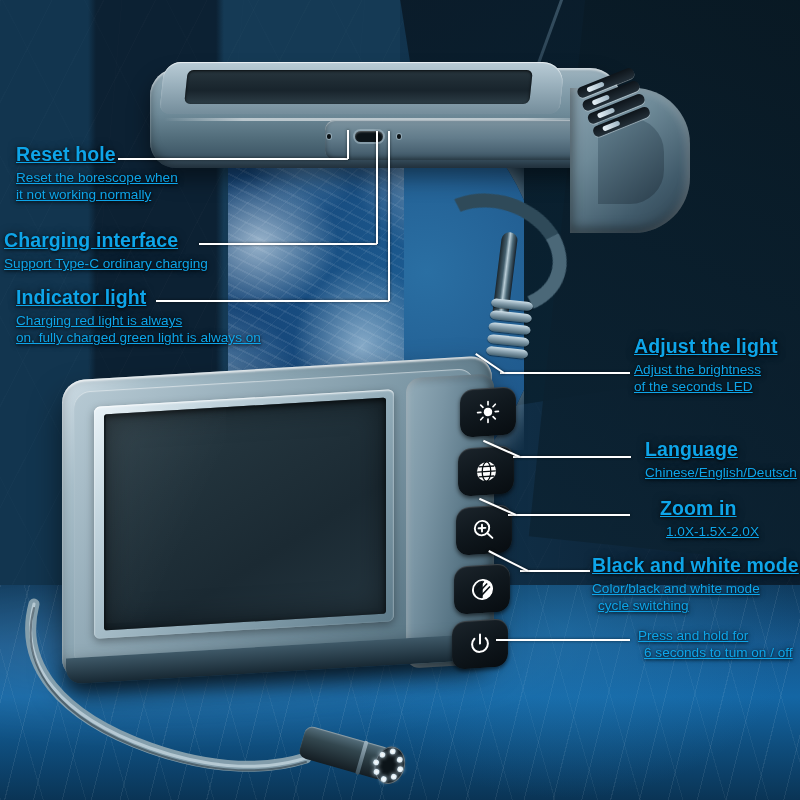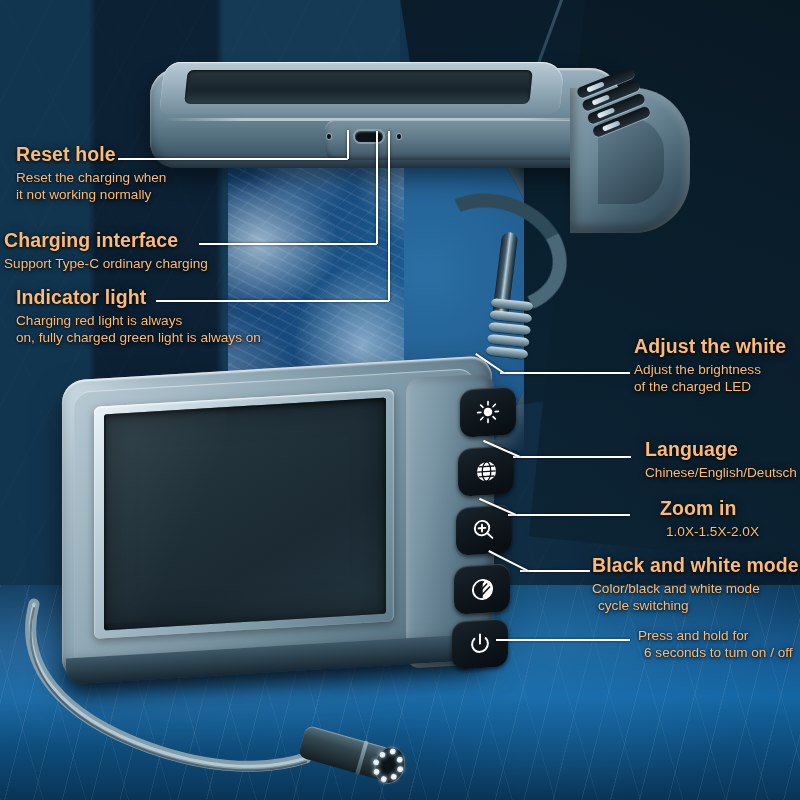--- a/index.html
+++ b/index.html
@@ -152,21 +152,21 @@
     box-shadow:inset 0 1px 1px rgba(255,255,255,.35);}
   .ph-ring{position:absolute;left:60px;top:3px;width:4px;height:35px;border-radius:2px;
     background:linear-gradient(180deg,#9db3bf,#3b4f5a);}
   .ph-lens{position:absolute;left:76px;top:1px;width:30px;height:38px;border-radius:50%;
     background:radial-gradient(circle at 48% 50%, #0c1419 0%, #0c1419 42%, #0f1920 46%, #111c23 100%);
     box-shadow:inset 0 0 0 1px rgba(180,200,212,.4);}
   .ph-led{position:absolute;width:6px;height:6px;border-radius:50%;
     background:radial-gradient(circle,#ffffff 0%,#dceaf3 55%,#9bb4c2 100%);box-shadow:0 0 4px #cfe4f0;}
 
   
-  .callout{position:absolute;color:#fdba74;}
+  .callout{position:absolute;color:#0ea5e9;text-decoration:underline;}
   .c-title{font-size:19.5px;font-weight:700;line-height:1.08;letter-spacing:.1px;
     text-shadow:0 1px 3px rgba(0,0,0,.85),0 0 8px rgba(0,0,0,.5);white-space:nowrap;}
   .c-sub{font-size:13.6px;font-weight:400;line-height:1.28;margin-top:4px;
     text-shadow:0 1px 3px rgba(0,0,0,.9),0 0 6px rgba(0,0,0,.55);}
   .c-sub span{display:block;white-space:nowrap;}
   .right .c-title,.right .c-sub{text-align:left;}
 
   
   .lead{position:absolute;background:#ffffff;box-shadow:0 0 3px rgba(0,0,0,.6);}
   .lead-h{height:1.6px;}
@@ -337,45 +337,45 @@
   <div class="lead" style="left:476px;top:514px;width:40px;height:1.6px;transform:rotate(24deg);transform-origin:right center;"></div>
 
   <div class="lead lead-h" style="left:520px;top:570px;width:70px;"></div>
   <div class="lead" style="left:484px;top:570px;width:44px;height:1.6px;transform:rotate(27deg);transform-origin:right center;"></div>
 
   <div class="lead lead-h" style="left:496px;top:639px;width:134px;"></div>
 
   <div class="callout" style="left:16px;top:144px;">
     <div class="c-title">Reset hole</div>
     <div class="c-sub">
-      <span>Reset the charging when</span>
+      <span>Reset the borescope when</span>
       <span>it not working normally</span>
     </div>
   </div>
 
   <div class="callout" style="left:4px;top:230px;">
     <div class="c-title">Charging interface</div>
     <div class="c-sub">
       <span>Support Type-C ordinary charging</span>
     </div>
   </div>
 
   <div class="callout" style="left:16px;top:287px;">
     <div class="c-title">Indicator light</div>
     <div class="c-sub">
       <span>Charging red light is always</span>
       <span>on, fully charged green light is always on</span>
     </div>
   </div>
 
   <div class="callout right" style="left:634px;top:336px;">
-    <div class="c-title">Adjust the white</div>
+    <div class="c-title">Adjust the light</div>
     <div class="c-sub">
       <span>Adjust the brightness</span>
-      <span>of the charged LED</span>
+      <span>of the seconds LED</span>
     </div>
   </div>
 
   <div class="callout right" style="left:634px;top:439px;margin-left:11px;">
     <div class="c-title">Language</div>
     <div class="c-sub">
       <span>Chinese/English/Deutsch</span>
     </div>
   </div>
 

